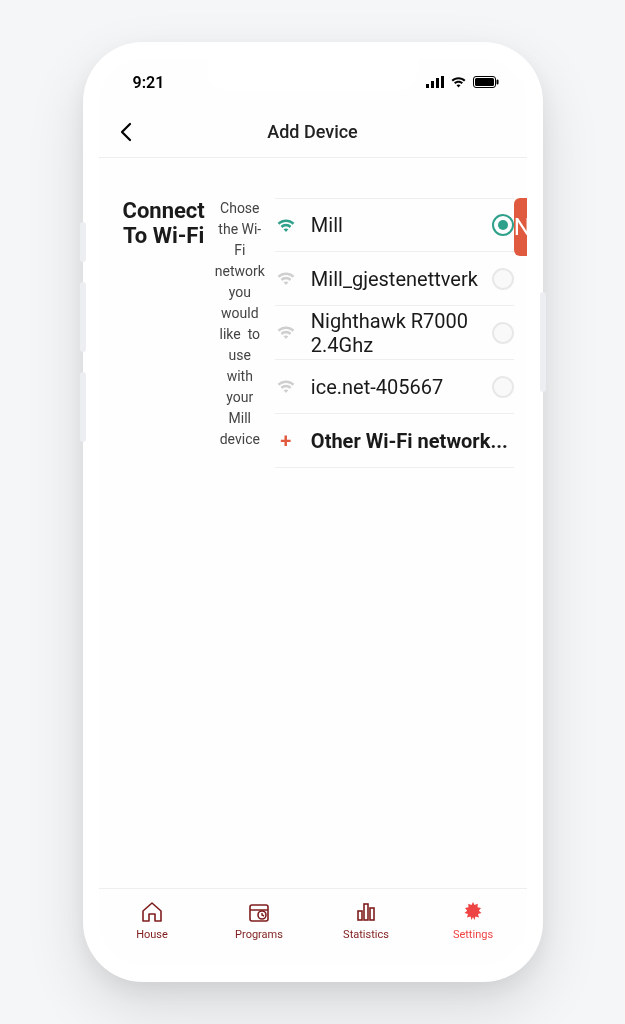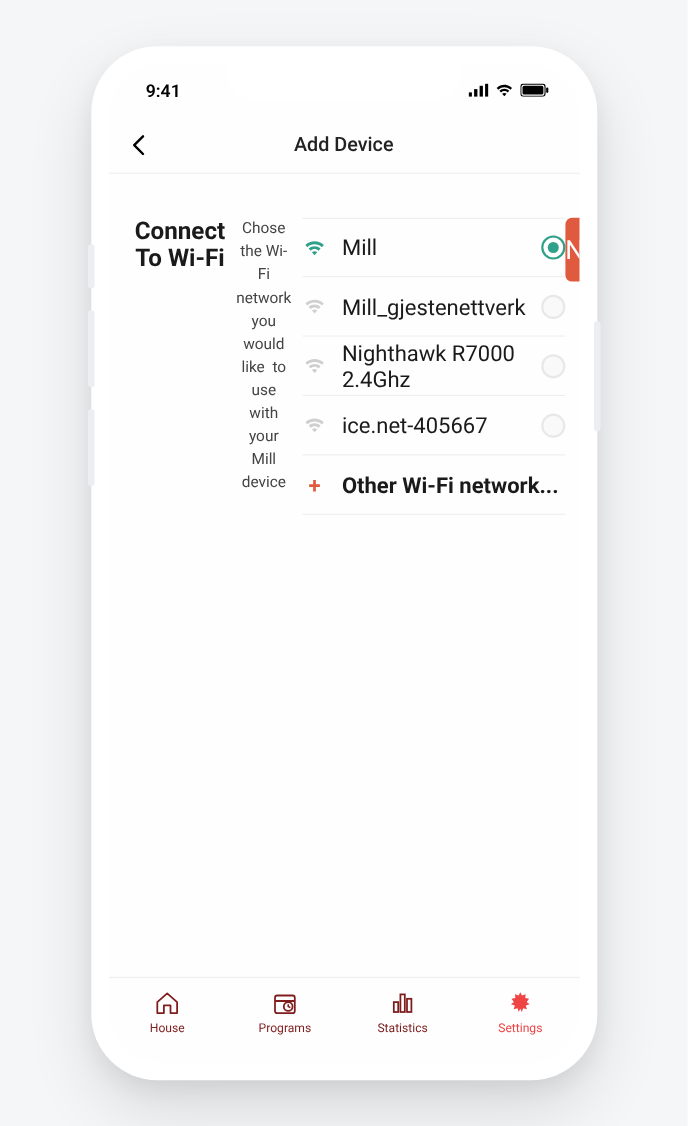--- a/index.html
+++ b/index.html
@@ -193,21 +193,21 @@
 <div class="phone-frame">
   <div class="phone-side-btn side-left-1"></div>
   <div class="phone-side-btn side-left-2"></div>
   <div class="phone-side-btn side-left-3"></div>
   <div class="phone-side-btn side-right"></div>
 
   <div class="screen">
     <div class="notch"></div>
 
     <div class="status-bar">
-      <span>9:41</span>
+      <span>9:21</span>
       <div class="status-right">
         <span>
           <svg width="18" height="12" viewBox="0 0 18 12">
               <rect x="0" y="8" width="3" height="4" fill="#000"></rect>
               <rect x="5" y="5" width="3" height="7" fill="#000"></rect>
               <rect x="10" y="2" width="3" height="10" fill="#000"></rect>
               <rect x="15" y="0" width="3" height="12" fill="#000"></rect>
             </svg>
         </span>
         <span>

